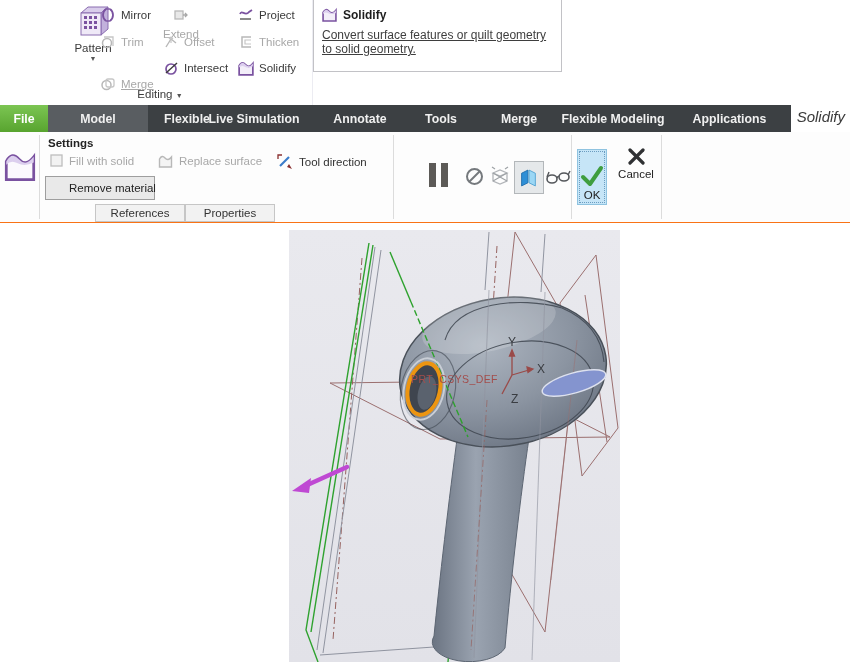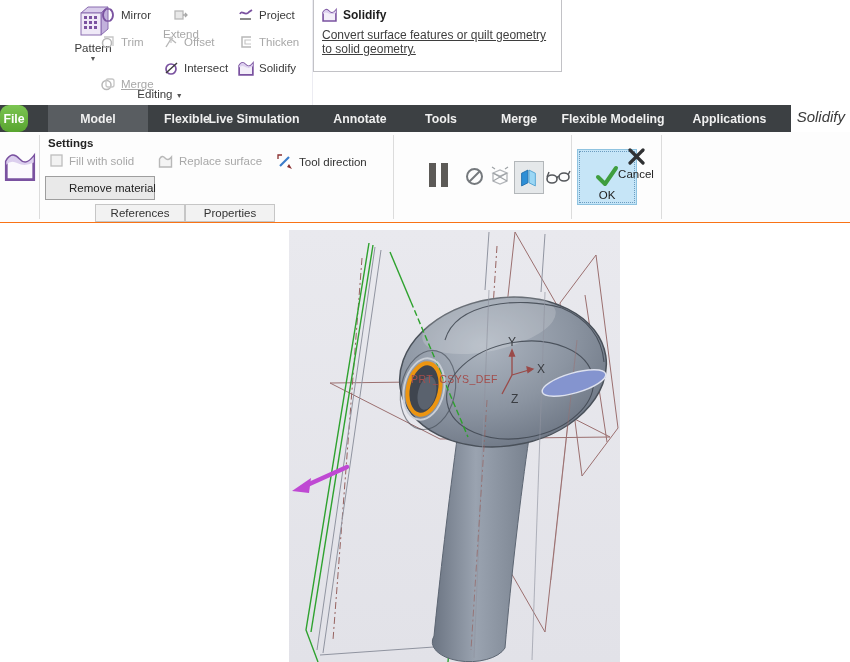--- a/index.html
+++ b/index.html
@@ -24,21 +24,21 @@
            border-top:none;box-sizing:border-box;}
   #tooltip .tt-title{display:flex;align-items:center;gap:6px;margin:7px 0 0 8px;
                      font-size:12px;font-weight:bold;color:#1d1d1d;}
   #tooltip .tt-body{margin:6px 0 0 8px;font-size:12px;color:#3e3e3e;line-height:14px;text-decoration:underline;}
 
   
   #tabbar{left:0;top:105px;width:850px;height:27px;background:#fff;}
   #tabbar .dark{position:absolute;left:0;top:0;width:791px;height:27px;background:#3c4043;}
   .tab{position:absolute;top:0;height:27px;display:flex;align-items:center;justify-content:center;
        font-size:12.3px;font-weight:600;color:#f0f0f0;cursor:default;}
-  #tab-file{left:0;width:28px;background:linear-gradient(#7cc553,#58a42f);color:#fff;border-radius:9px;}
+  #tab-file{left:0;width:48px;background:linear-gradient(#7cc553,#58a42f);color:#fff;}
   #tab-model{left:48px;width:100px;background:#595d61;}
   #tab-analysis{left:148px;width:78px;}
   #tab-livesim{left:208px;width:92px;}
   #tab-annotate{left:318px;width:84px;}
   #tab-tools{left:402px;width:78px;}
   #tab-view{left:480px;width:78px;}
   #tab-flex{left:558px;width:110px;}
   #tab-apps{left:668px;width:123px;}
   #ctx-label{position:absolute;right:5px;top:3px;font-size:15px;font-style:italic;color:#3a3a3a;}
 
@@ -51,21 +51,21 @@
   .opt.enabled{color:#333;}
   #btn-remove{left:45px;top:44px;width:110px;height:24px;border:1px solid #9e9e9e;background:#e9e9e9;
               display:flex;align-items:center;gap:6px;padding-left:17px;box-sizing:border-box;
               font-size:11.5px;color:#222;}
   #btn-pause{left:427px;top:30px;width:24px;height:26px;}
   #btn-nopreview{left:465px;top:35px;width:19px;height:19px;}
   #btn-verify{left:489px;top:34px;width:22px;height:21px;}
   #btn-preview{left:514px;top:29px;width:28px;height:31px;border:1px solid #b3b7ba;background:#e5e8ea;
                display:flex;align-items:center;justify-content:center;}
   #btn-glasses{left:545px;top:36px;width:26px;height:17px;}
-  #btn-ok{left:577px;top:17px;width:60px;height:56px;background:#c6e5f7;border:1px solid #8fc3e0;
+  #btn-ok{left:577px;top:17px;width:30px;height:56px;background:#c6e5f7;border:1px solid #8fc3e0;
           outline:1px dotted #6b9cc0;outline-offset:-3px;display:flex;flex-direction:column;
           align-items:center;justify-content:flex-end;padding-bottom:3px;box-sizing:border-box;
           font-size:11.5px;color:#222;}
   #btn-cancel{left:615px;top:16px;width:42px;height:44px;display:flex;flex-direction:column;
               align-items:center;justify-content:flex-start;font-size:11.5px;color:#222;}
   .slide-tab{position:absolute;top:72px;width:90px;height:18px;background:#f2f2f2;
              border:1px solid #c6c6c6;box-sizing:border-box;display:flex;align-items:center;
              justify-content:center;font-size:11.5px;color:#333;}
   #tab-references{left:95px;}
   #tab-properties{left:185px;}

